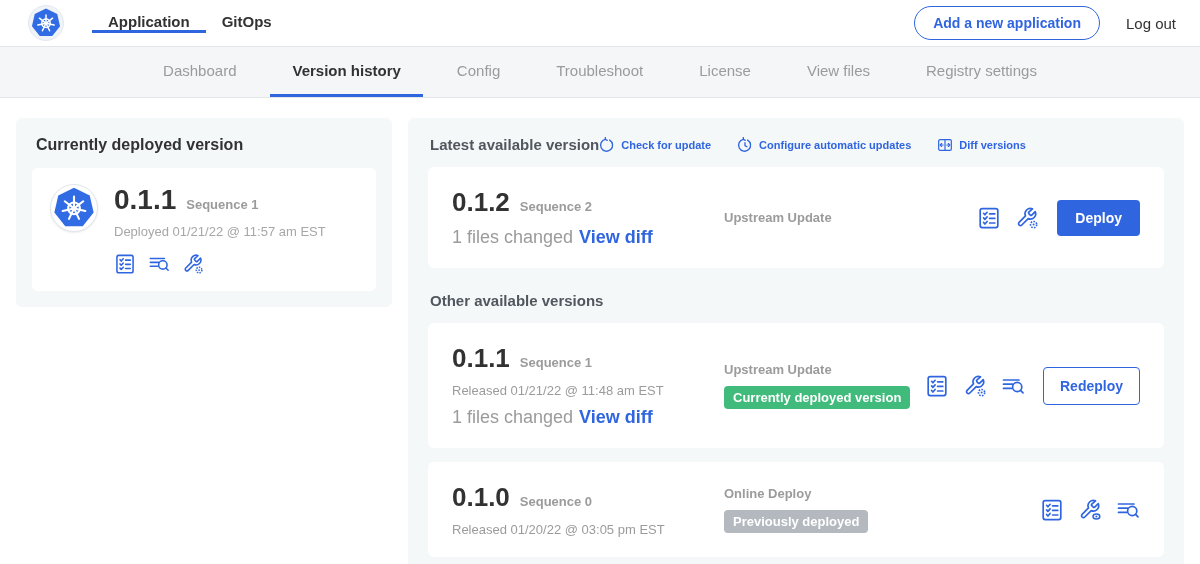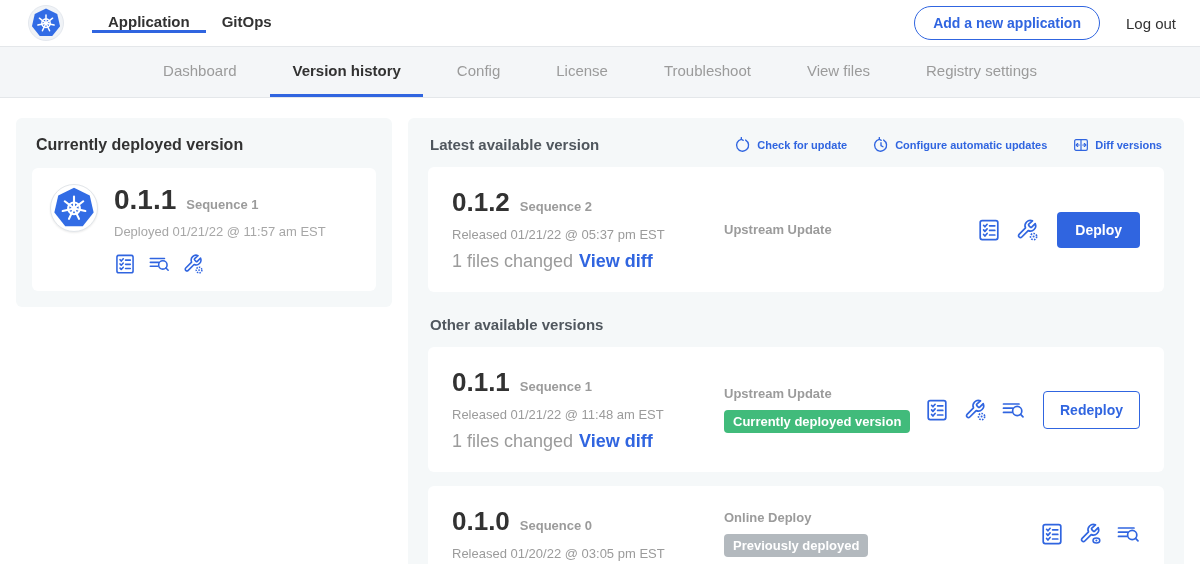--- a/index.html
+++ b/index.html
@@ -75,21 +75,21 @@
   .version-line { display:flex; align-items:baseline; gap:10px; }
   .version-big { font-size:28px; font-weight:700; color:#323232; }
   .seq { font-size:13px; color:#9b9b9b;font-weight:bold; }
   .muted-date { font-size:13px; color:#a7a7a7; margin-top:8px; }
   .icon-row { display:flex; gap:12px; margin-top:14px; align-items:center; }
   .icon-btn { color:#3065e0; cursor:pointer; background:none; border:none; padding:0; }
   .icon-btn svg { width:22px; height:22px; }
 
   
   .updates-panel { flex:1; padding:16px 20px 20px 20px; }
-  .updates-head { display:flex; align-items:center; justify-content:space-between; margin:2px 2px 14px 2px; }
+  .updates-head { display:flex; align-items:center; justify-content:flex-start; margin:2px 2px 14px 2px; }
   .updates-title, .other-title { font-size:15px; font-weight:700; color:#50575e; }
   .updates-actions { display:flex; gap:26px; }
   .link-action { display:flex; align-items:center; gap:6px; color:#3065e0; font-size:11px; font-weight:700; cursor:pointer; background:none; border:none; font-family:"Liberation Sans", sans-serif; }
   .link-action svg { width:16px; height:16px; }
 
   .version-card {
     background:#fff; border-radius:6px; padding:20px 24px;
     display:grid; grid-template-columns:272px 1fr auto; align-items:center;
   }
   .vc-info .version-line .version-big { font-size:26px; }
@@ -216,22 +216,22 @@
   </div>
   <div class="topnav-spacer"></div>
   <button class="add-app-btn">Add a new application</button>
   <div class="logout">Log out</div>
 </header>
 
 <nav class="subnav">
   <div class="subnav-tab">Dashboard</div>
   <div class="subnav-tab active">Version history</div>
   <div class="subnav-tab">Config</div>
+  <div class="subnav-tab">Troubleshoot</div>
   <div class="subnav-tab">License</div>
-  <div class="subnav-tab">Troubleshoot</div>
   <div class="subnav-tab">View files</div>
   <div class="subnav-tab">Registry settings</div>
 </nav>
 
 <main class="main">
 
   <section class="panel deployed-panel">
     <h2>Currently deployed version</h2>
     <div class="deployed-card">
       <div class="k8s-circle">
@@ -298,21 +298,20 @@
         </button>
       </div>
     </div>
 
     <div class="version-card">
       <div class="vc-info">
         <div class="version-line">
           <span class="version-big">0.1.2</span>
           <span class="seq">Sequence 2</span>
         </div>
-        <div class="vc-released">Released 01/21/22 @ 05:37 pm EST</div>
         <div class="vc-files">
           <span>1 files changed</span><a class="view-diff">View diff</a>
         </div>
       </div>
       <div class="vc-middle">
         <div class="vc-source">Upstream Update</div>
       </div>
       <div class="vc-actions">
         <button class="icon-btn">
             <svg>

